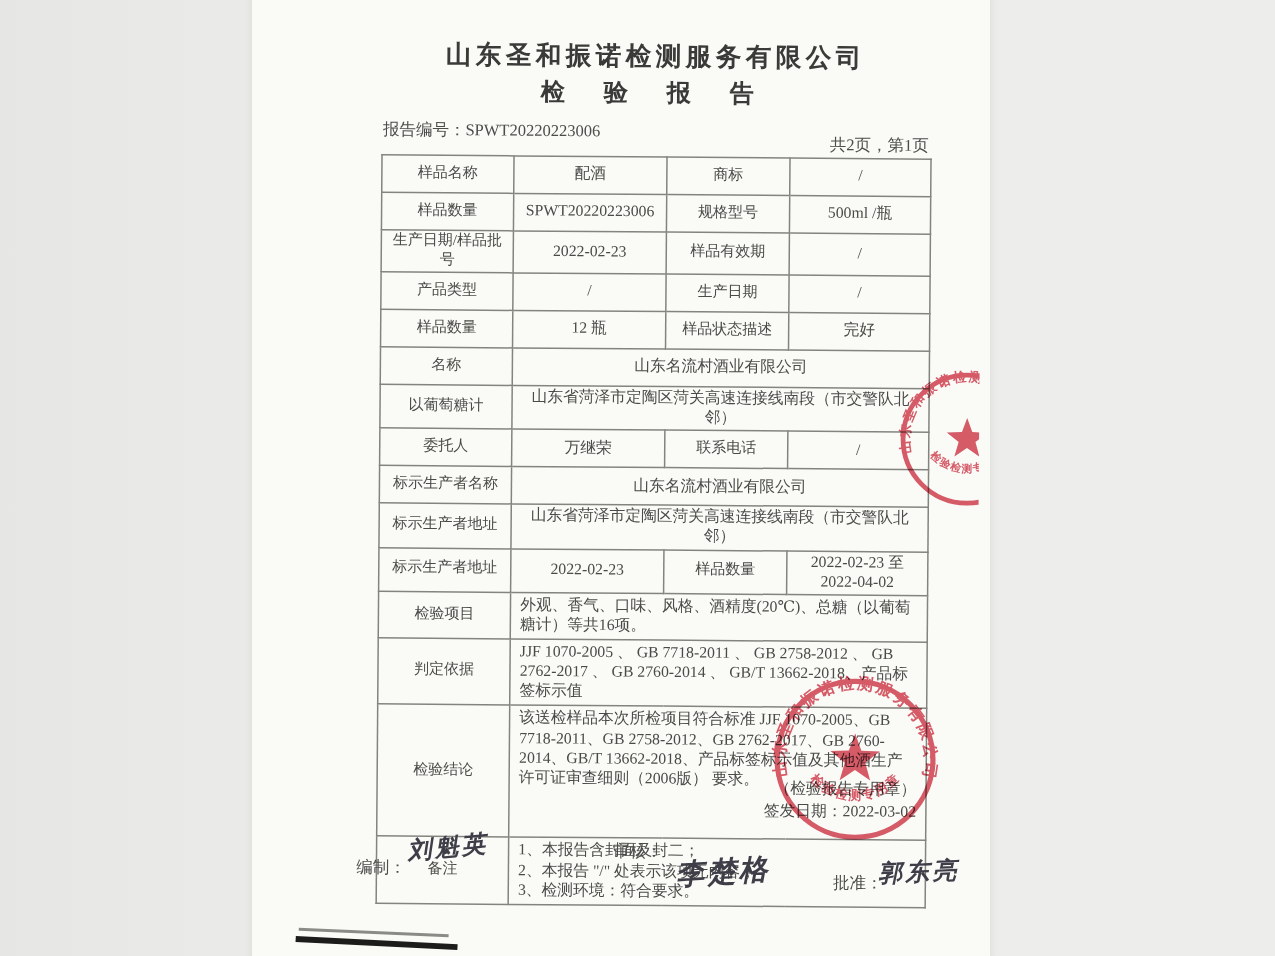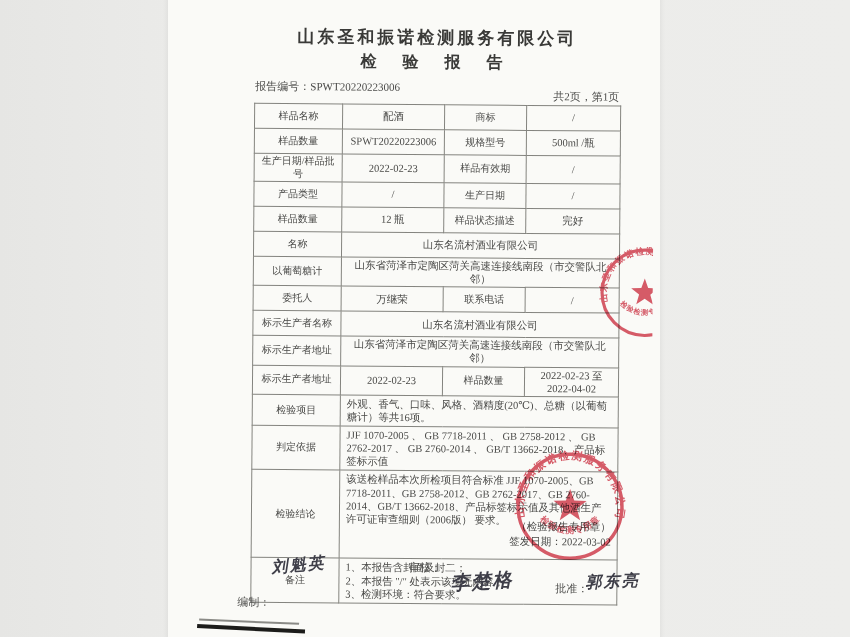--- a/index.html
+++ b/index.html
@@ -131,21 +131,21 @@
         <td class="lab">备注</td>
         <td class="ltext" colspan="3">
           <div>1、本报告含封面及封二；</div>
           <div>2、本报告 "/" 处表示该项无内容；</div>
           <div>3、检测环境：符合要求。</div>
         </td>
       </tr>
     </tbody>
       </table>
 
-    <div class="sig-label" style="left:72px;top:596px">编制：</div>
+    <div class="sig-label" style="left:72px;top:572px">编制：</div>
     <div class="sig-name" style="left:106px;top:556px;transform:rotate(-6deg)">刘魁英</div>
     <div class="sig-label" style="left:243px;top:560px">审核：</div>
     <div class="sig-name" style="left:285px;top:568px;font-size:19px;transform:rotate(-4deg)">李楚格</div>
     <div class="sig-label" style="left:390px;top:580px">批准：</div>
     <div class="sig-name" style="left:420px;top:570px;transform:rotate(-3deg)">郭东亮</div>
 
     <svg class="stamp" style="left:348px;top:449px" width="112" height="112" viewBox="0 0 110 110">
       <defs>
         <path id="s1top" d="M 12,71 A 46 46 0 1 1 98,71" fill="none"></path>
         <path id="s1bot" d="M 22,64 A 40 40 0 0 0 88,64" fill="none"></path>

